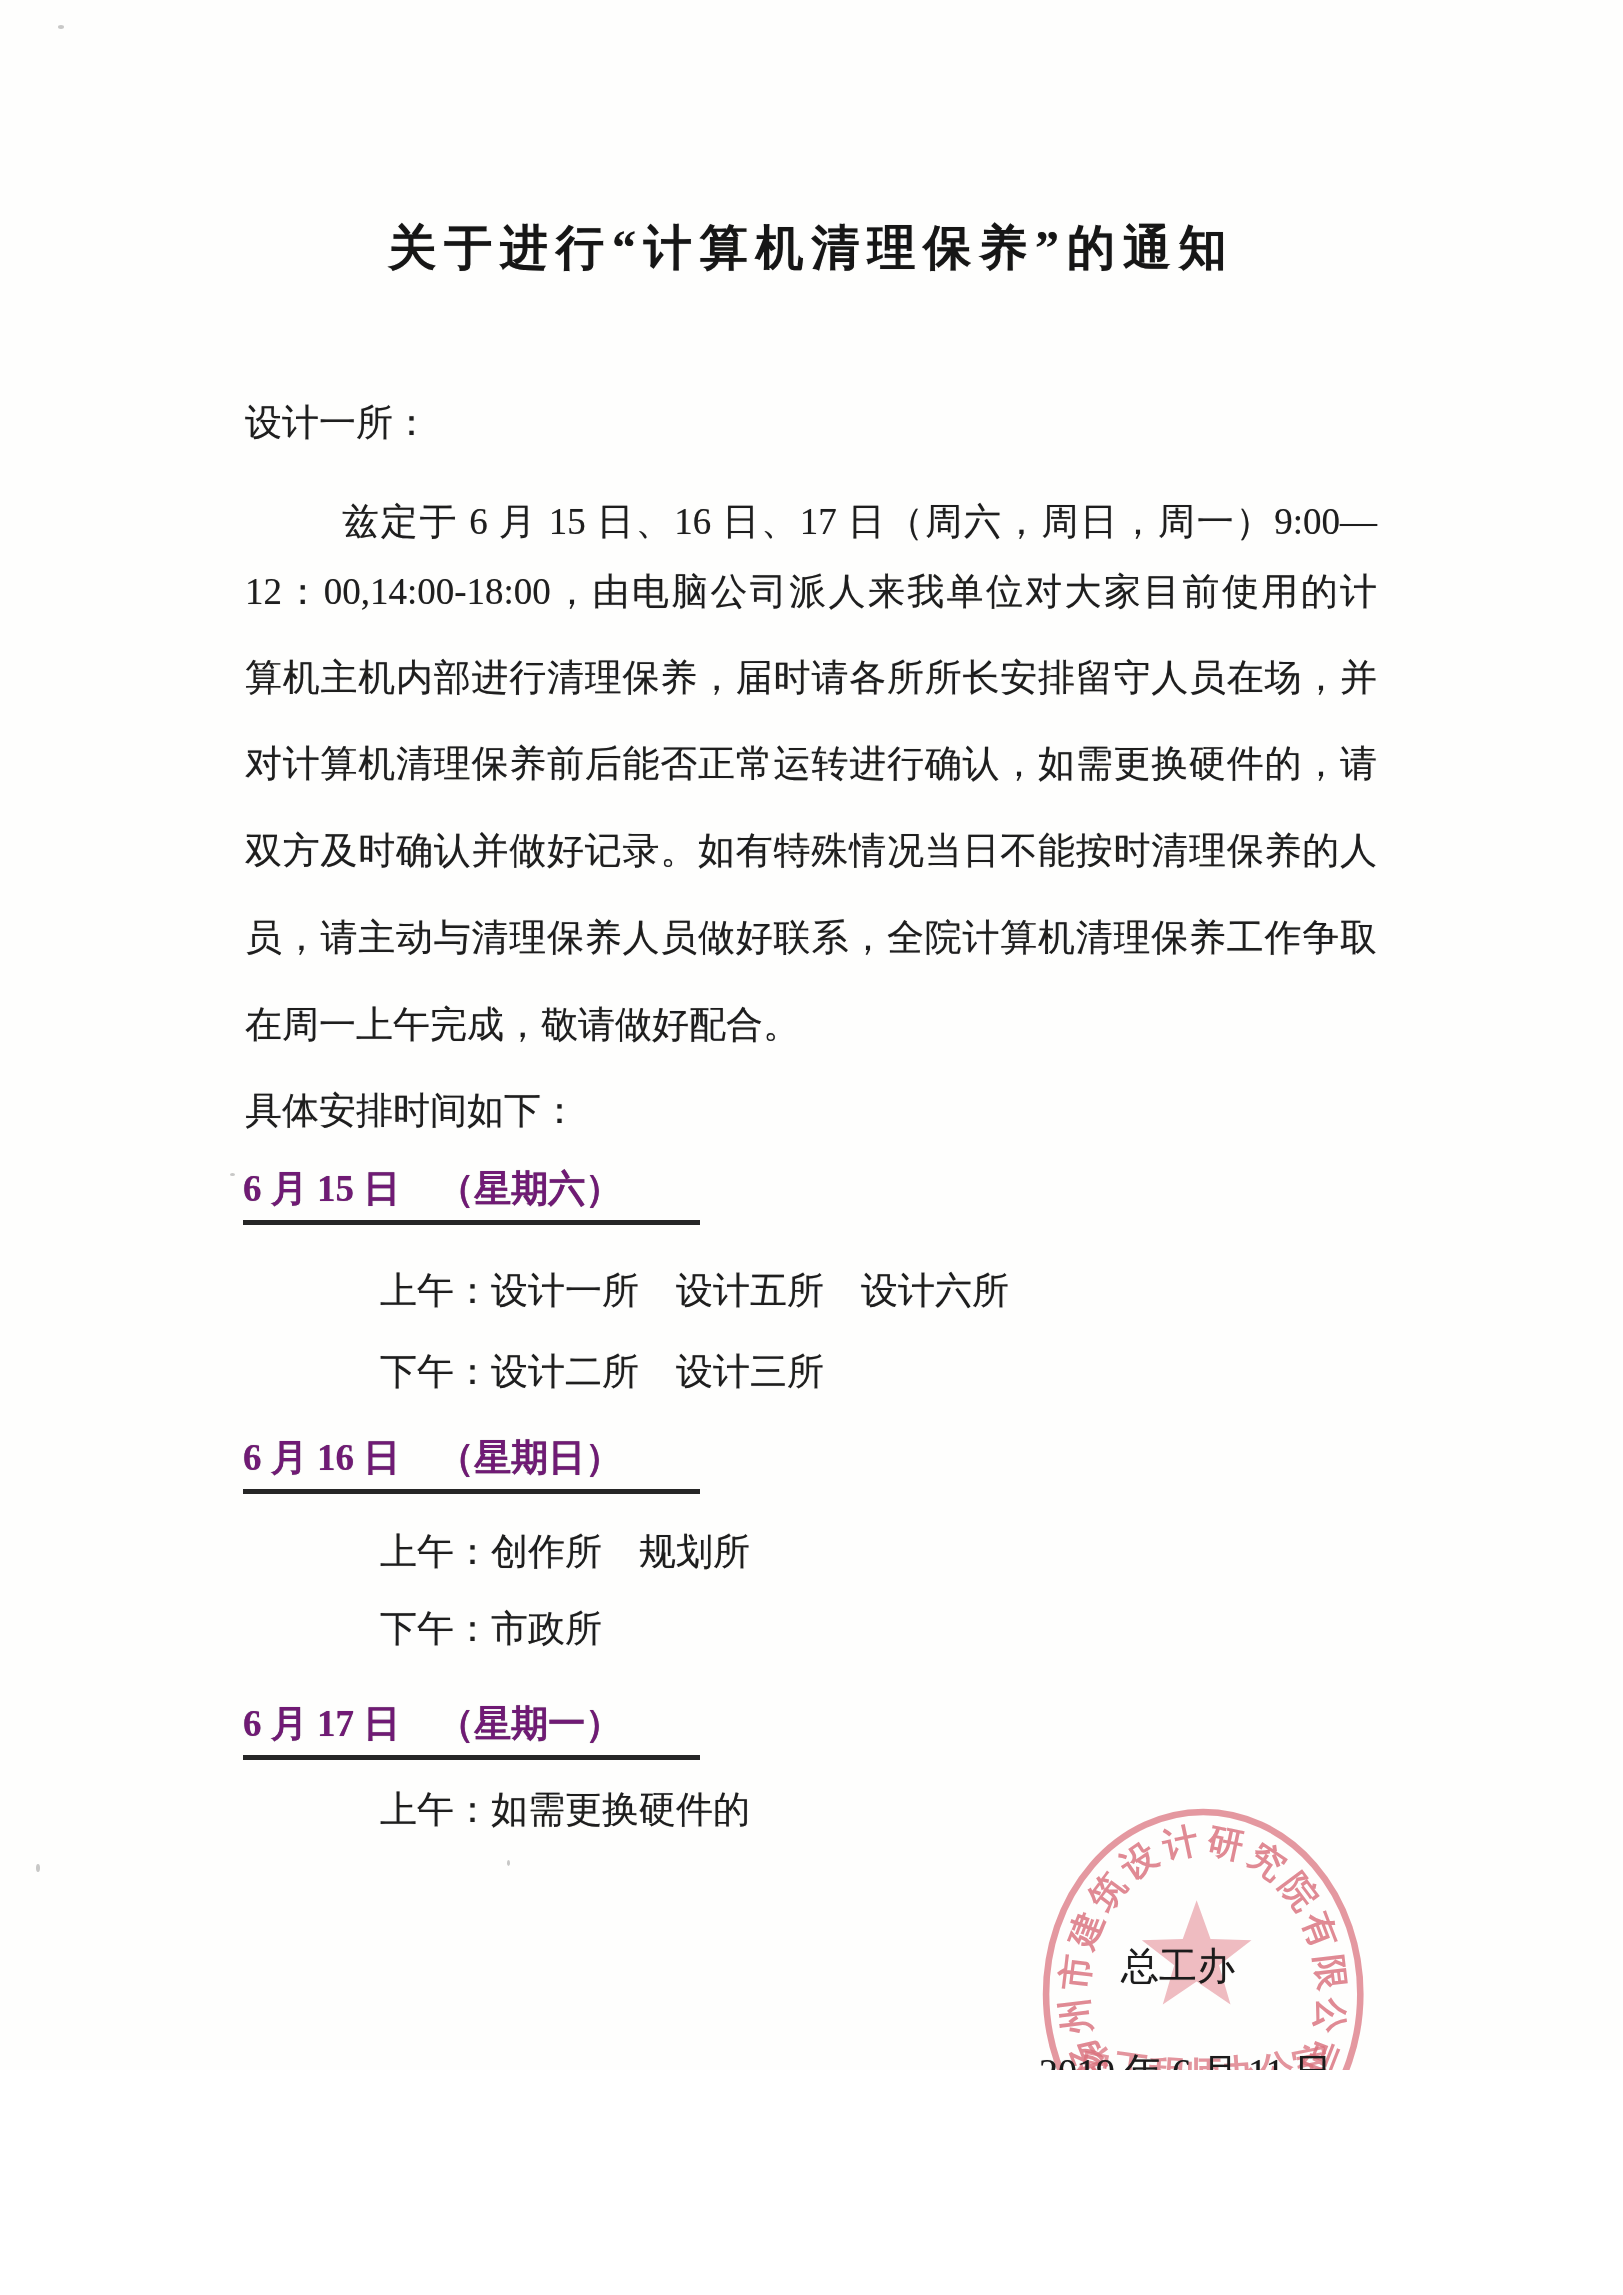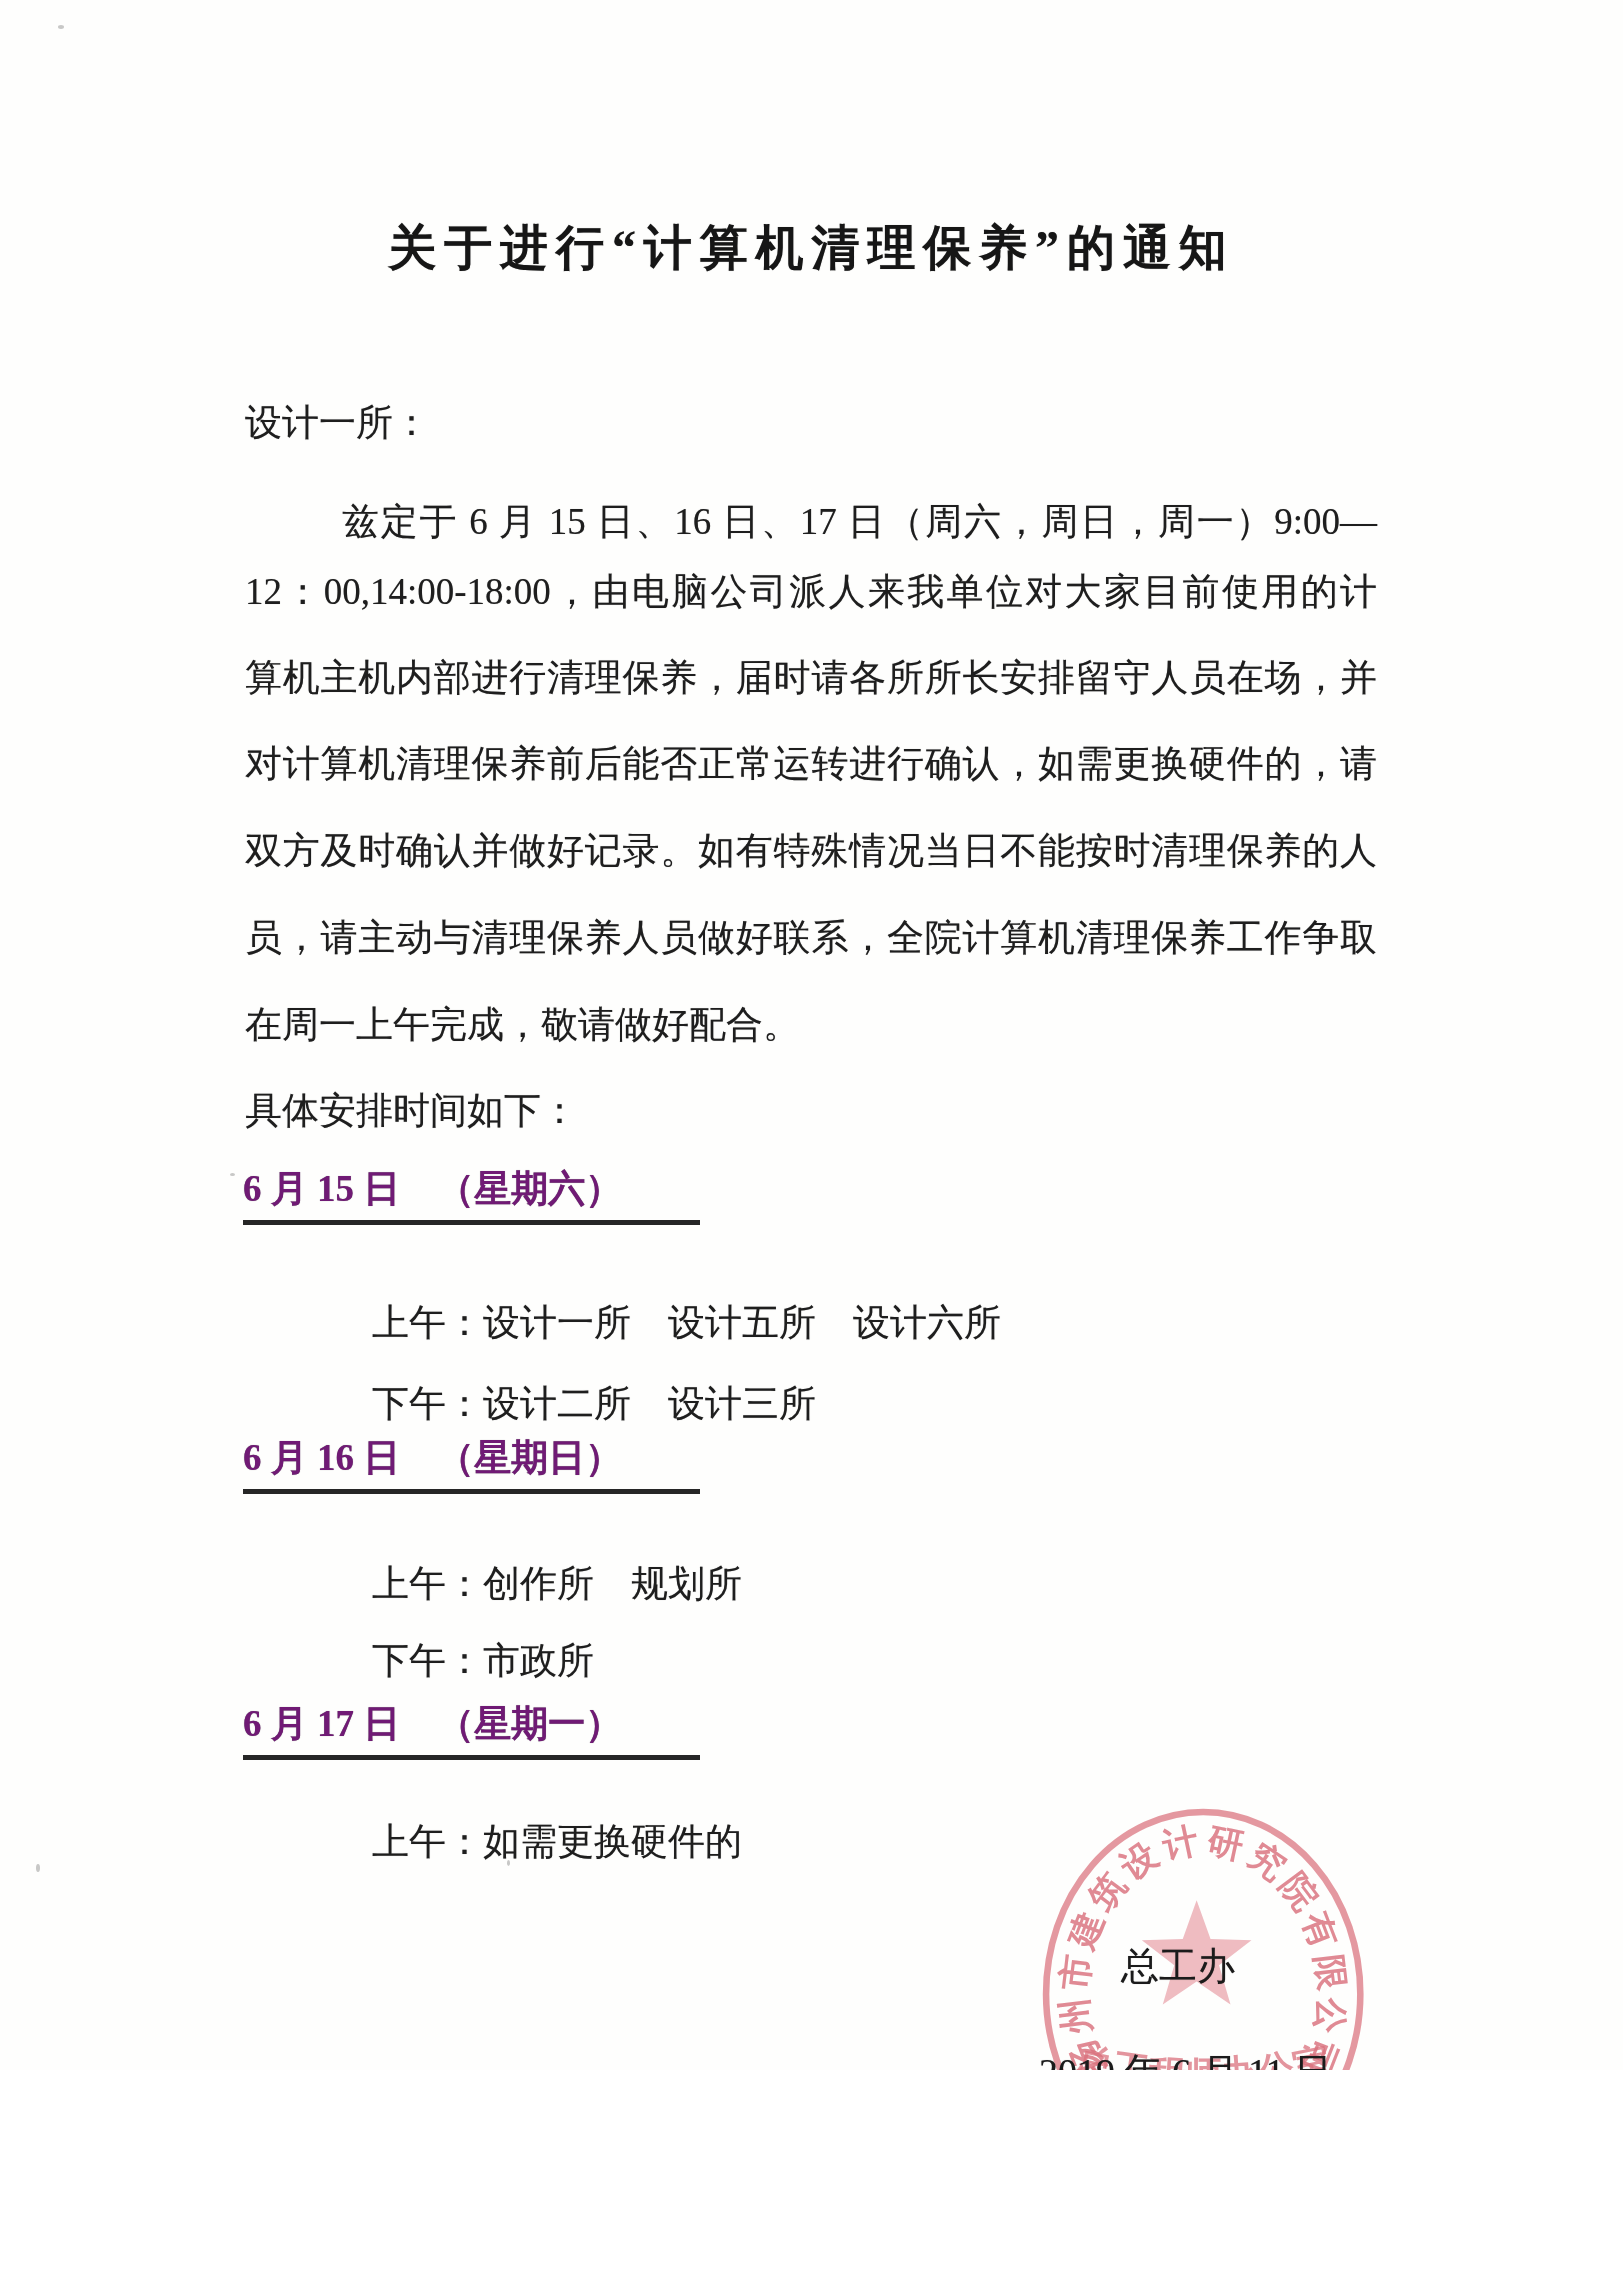--- a/index.html
+++ b/index.html
@@ -23,22 +23,22 @@
     text-shadow:0 0 0.7px rgba(20,20,20,.45);white-space:normal;
   }
   .fill{text-align:justify;text-align-last:justify;}
   .indent{text-indent:97px;}
   .heading{
     position:absolute;left:243px;width:457px;
     font-size:37px;font-weight:bold;color:#701a75;
     padding-bottom:7.9px;border-bottom:5.9px solid #262626;
     text-shadow:0 0 0.7px rgba(0,0,0,.55);white-space:pre;line-height:1.25;
   }
-  .sched{position:absolute;left:372px;font-size:37px;line-height:1.18;white-space:pre;
-         text-shadow:0 0 0.7px rgba(20,20,20,.45);margin-top:32px;}
+  .sched{position:absolute;left:380px;font-size:37px;line-height:1.18;white-space:pre;
+         text-shadow:0 0 0.7px rgba(20,20,20,.45);}
   .sig{position:absolute;font-size:38px;white-space:pre;color:#1b1b1b;
        text-shadow:0 0 0.7px rgba(0,0,0,.5);}
   .stamp{position:absolute;left:1021px;top:1793px;width:367px;height:419px;}
   .speck{position:absolute;background:rgba(60,60,60,.28);border-radius:50%;}
 </style>
 </head>
 <body>
 
 <div class="page">
 

